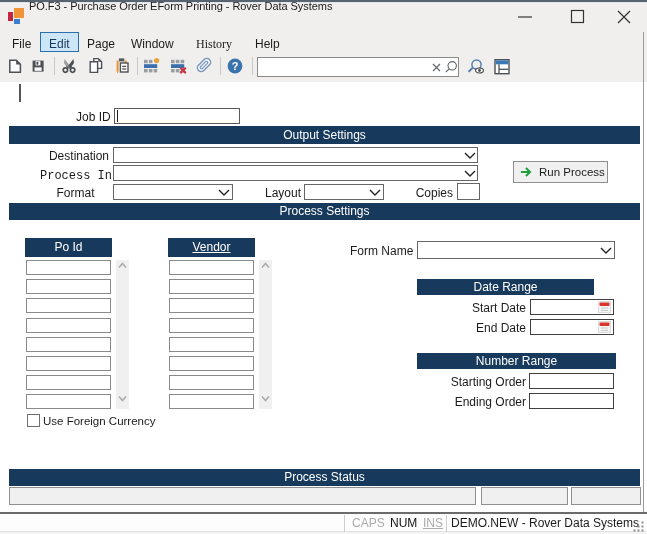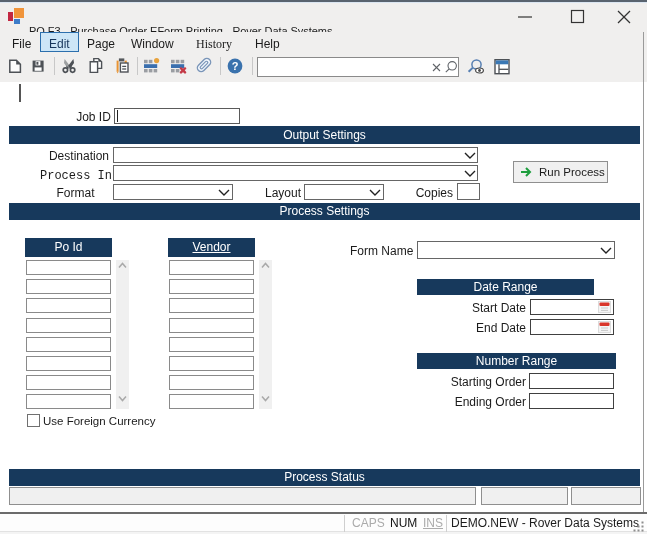--- a/index.html
+++ b/index.html
@@ -14,21 +14,21 @@
 </head>
 <body>
 
 <div class="abs" style="left:0;top:0;width:647px;height:32px;background:#f0efee;"></div>
 <div class="abs" style="left:0;top:0;width:647px;height:2px;background:#59636f;"></div>
 <div class="abs" style="left:0;top:2px;width:647px;height:1px;background:#dbe6f2;"></div>
 
 <div class="abs" style="left:8px;top:12px;width:5px;height:9px;background:#c22742;"></div>
 <div class="abs" style="left:14px;top:8px;width:10px;height:10px;background:#f0943a;"></div>
 <div class="abs" style="left:14px;top:19px;width:6px;height:5px;background:#3d7cc9;"></div>
-<div class="lbl" style="left:29px;top:25px;font-size:11px;letter-spacing:-0.05px;">PO.F3 - Purchase Order EForm Printing - Rover Data Systems</div>
+<div class="lbl" style="left:29px;top:0;font-size:11px;letter-spacing:-0.05px;">PO.F3 - Purchase Order EForm Printing - Rover Data Systems</div>
 
 <svg class="abs" style="left:516px;top:8px;" width="120" height="18" viewBox="0 0 120 18">
   <line x1="2" y1="9" x2="16" y2="9" stroke="#333" stroke-width="1.2"></line>
   <rect x="55.5" y="2.5" width="12" height="12" fill="none" stroke="#333" stroke-width="1.2"></rect>
   <line x1="102" y1="3" x2="114" y2="15" stroke="#333" stroke-width="1.2"></line>
   <line x1="114" y1="3" x2="102" y2="15" stroke="#333" stroke-width="1.2"></line>
 </svg>
 
 <div class="abs" style="left:0;top:32px;width:647px;height:24px;background:#f0efee;"></div>
 <div class="lbl" style="left:12px;top:37px;">File</div>
@@ -141,21 +141,21 @@
 
 <svg class="abs" style="left:494px;top:58px" width="16" height="17" viewBox="0 0 16 17">
   <rect x="1" y="1.7" width="14" height="14" fill="#fff" stroke="#4d5156" stroke-width="1.4"></rect>
   <rect x="1.7" y="2.4" width="12.6" height="3.9" fill="#3a78b5"></rect>
   <line x1="5" y1="6.3" x2="5" y2="15" stroke="#4d5156" stroke-width="1.3"></line>
   <line x1="5" y1="11.3" x2="14.3" y2="11.3" stroke="#4d5156" stroke-width="1.3"></line>
 </svg>
 
 <div class="abs" style="left:19px;top:84px;width:2px;height:18px;background:#555;"></div>
 
-<div class="lbl" style="left:76px;top:110px;width:35px;text-align:center;">Job ID</div>
+<div class="lbl" style="left:76px;top:110px;width:35px;text-align:left;">Job ID</div>
 <div class="abs" style="left:114px;top:108px;width:126px;height:16px;background:#fff;border:1px solid #5a5a5a;"></div>
 <div class="abs" style="left:117px;top:110px;width:1px;height:12px;background:#222;"></div>
 
 <div class="navybar" style="left:9px;top:126px;width:631px;height:18px;line-height:18px;">Output Settings</div>
 
 <div class="lbl" style="left:40px;top:149px;width:69px;text-align:right;">Destination</div>
 <div class="combo" style="left:113px;top:147px;width:365px;height:16px;"></div>
 <svg class="abs" style="left:464px;top:152px" width="12" height="7" viewBox="0 0 12 7">
     <path d="M1 1 l5 5 l5 -5" fill="none" stroke="#222" stroke-width="1.4"></path>
   </svg>

